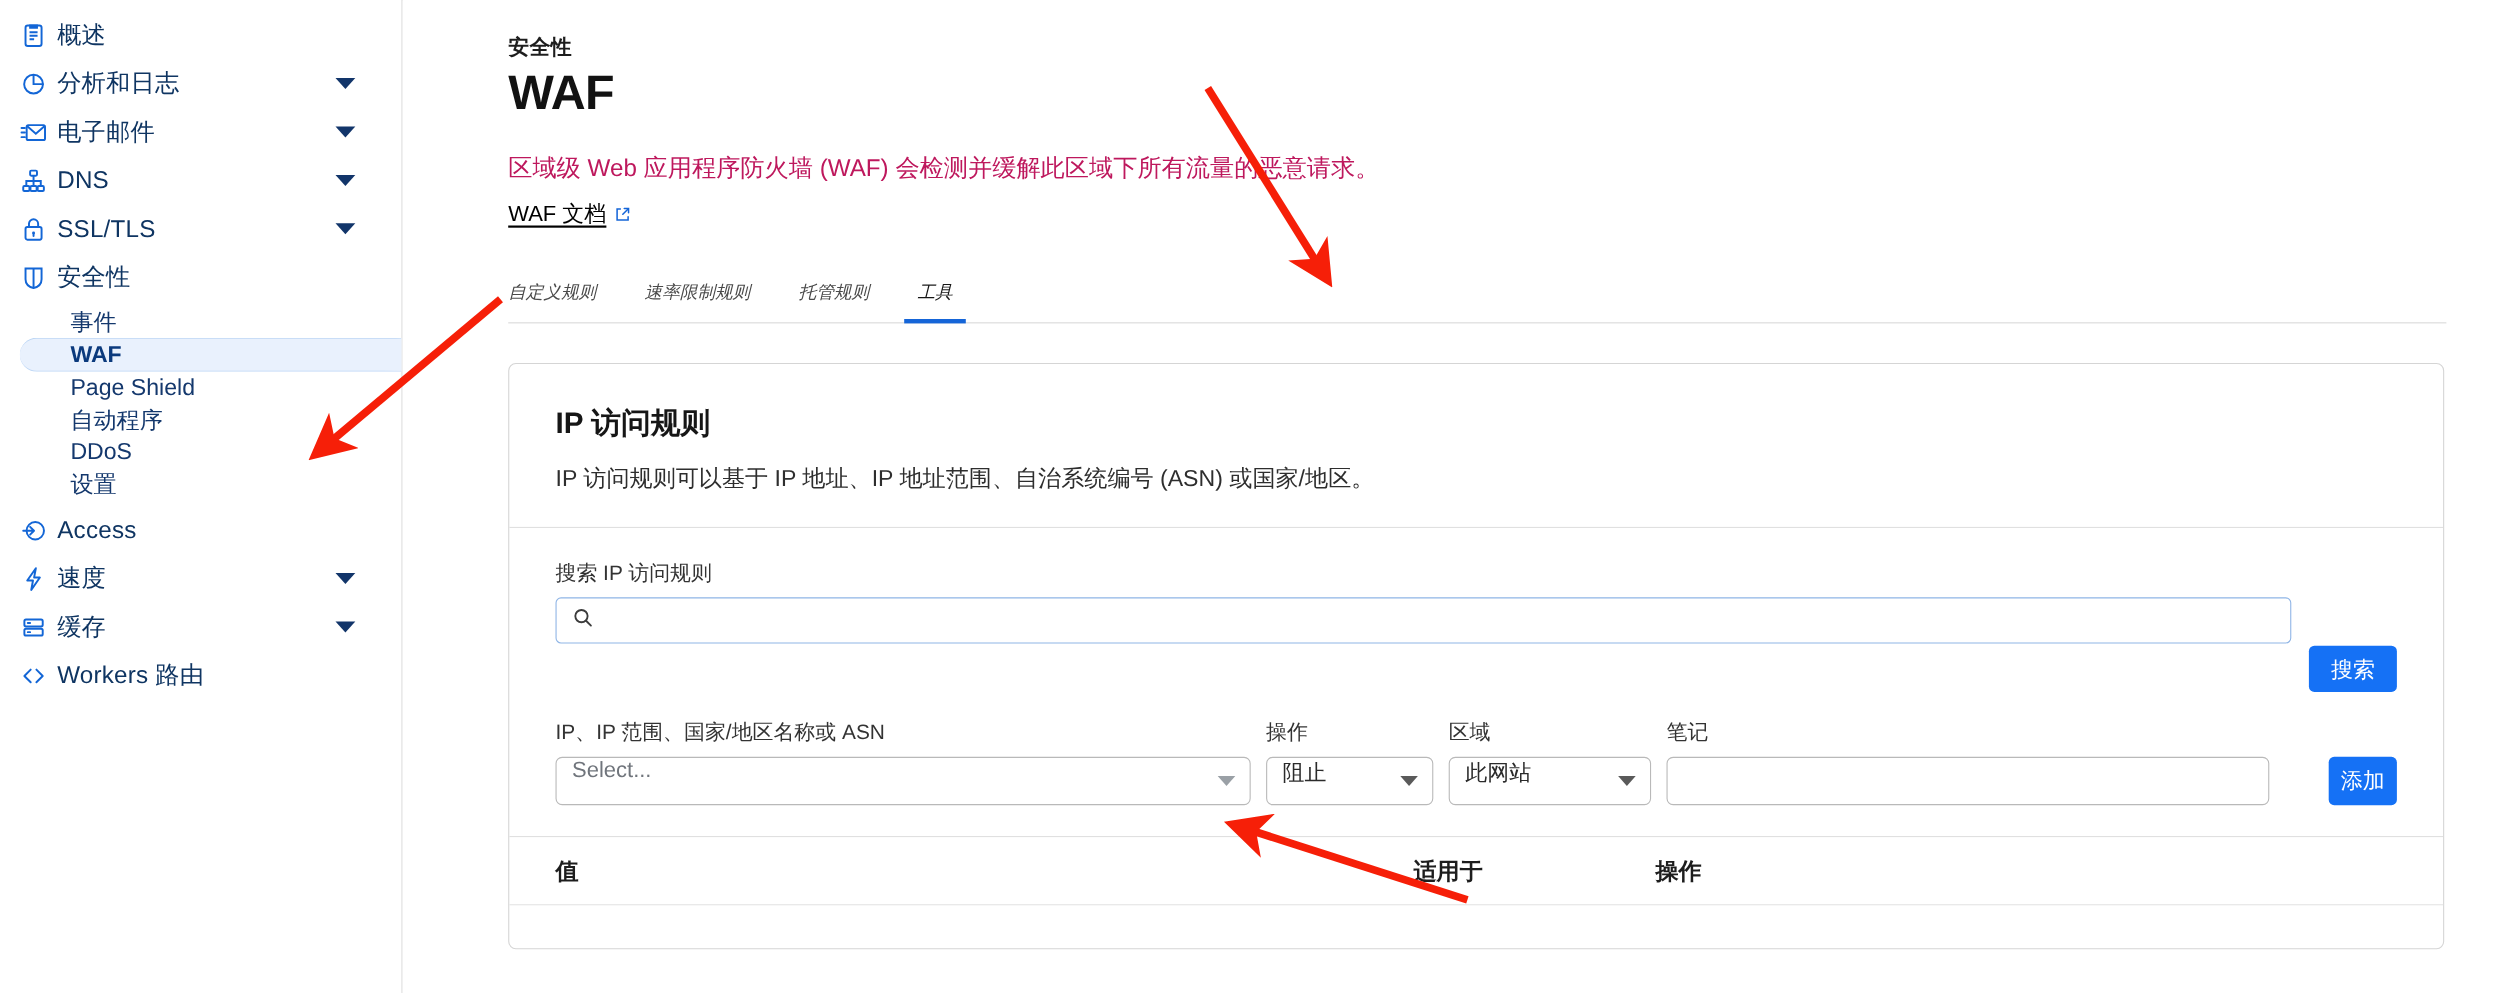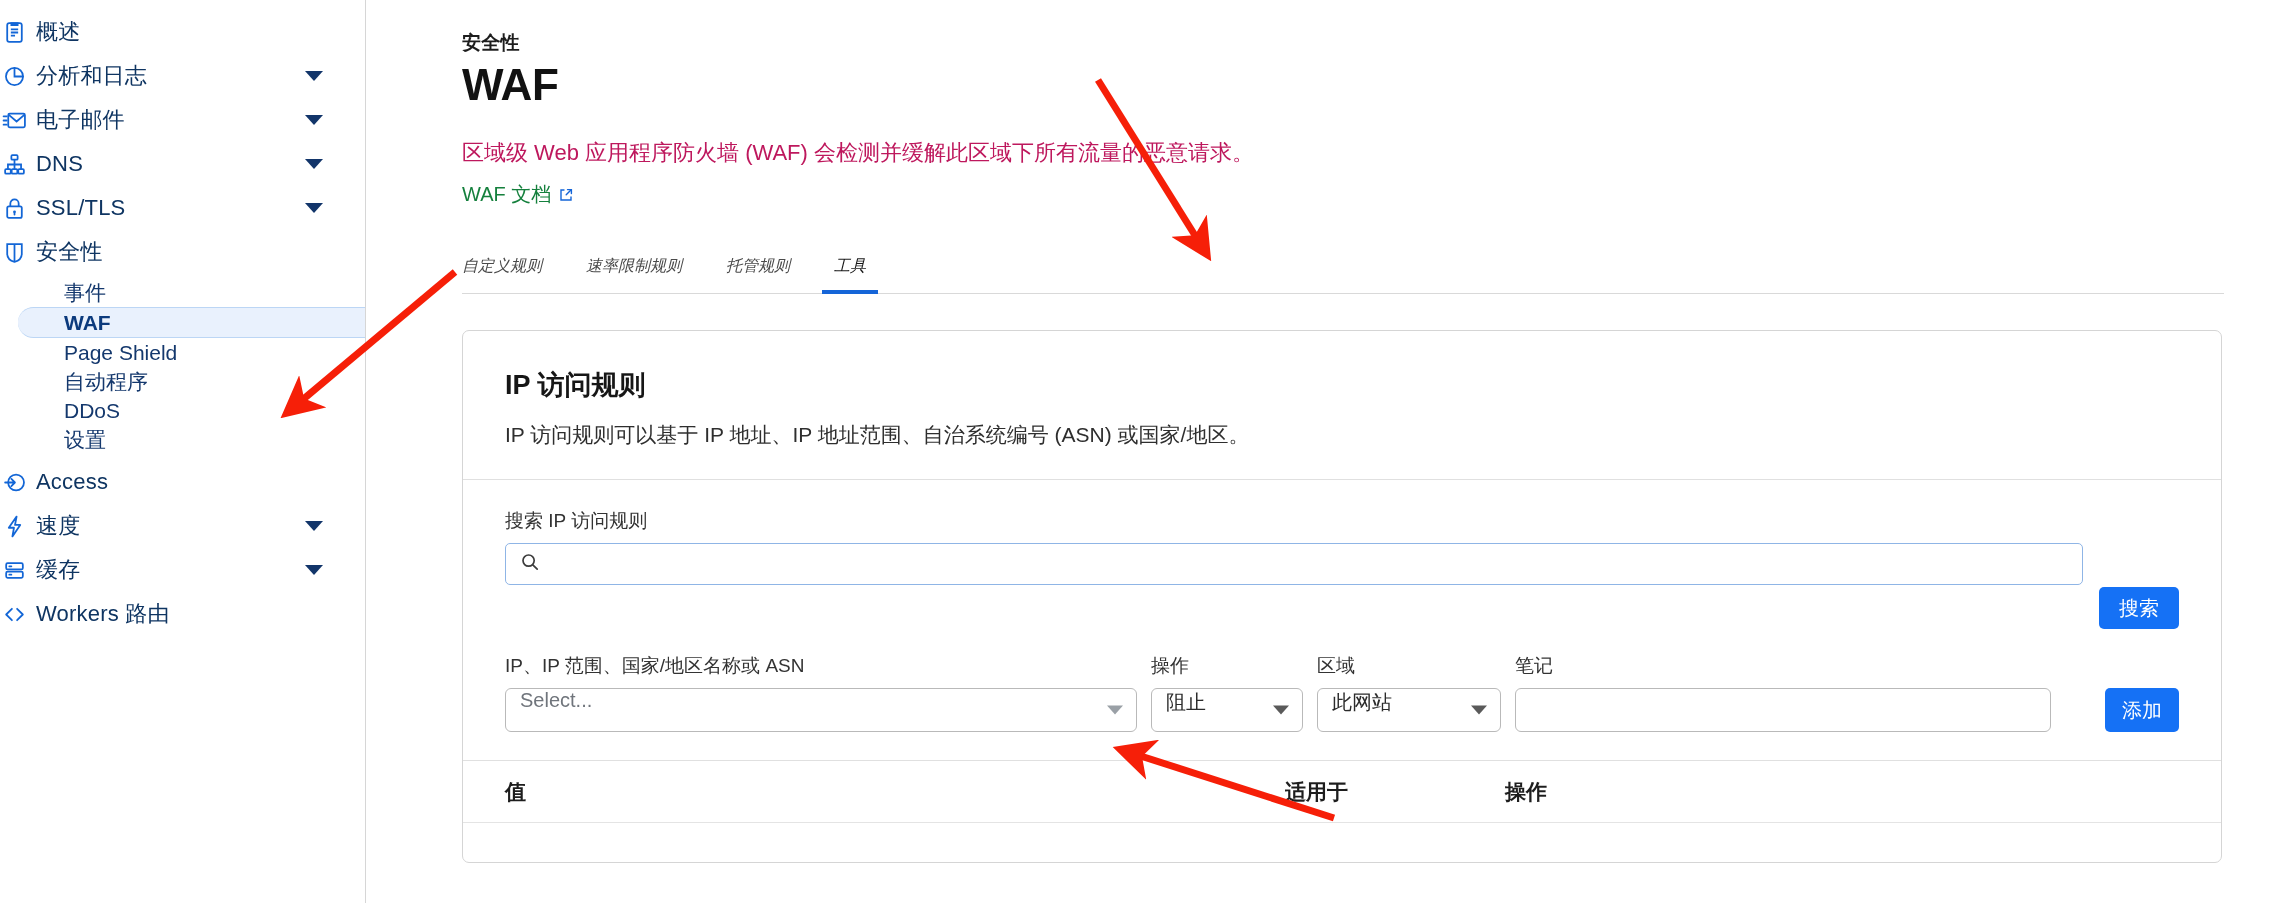--- a/index.html
+++ b/index.html
@@ -26,21 +26,21 @@
     position: absolute; top: 0; left: 0;
     width: 366px; height: 903px;
     background: #ffffff;
     border-right: 1px solid #d6d6d6;
     padding-top: 10px;
   }
   .nav-item {
     position: relative;
     display: flex; align-items: center;
     height: 44px;
-    padding-left: 2px;
+    padding-left: 18px;
     cursor: pointer;
     color: #17355d;
   }
   .nav-item .ico {
     width: 34px; height: 30px;
     display: flex; align-items: center; justify-content: flex-start;
     color: #1366d6;
     flex: 0 0 34px;
   }
   .nav-item .ico svg { display: block; }
@@ -106,21 +106,22 @@
   .page-desc {
     margin-top: 16px;
     font-size: 22px; color: #be185d;
     line-height: 1.35;
   }
   .doc-link-row {
     margin-top: 14px;
     display: inline-flex; align-items: center; gap: 7px;
   }
   .doc-link {
-    font-size: 20px; color: #15803d;
+    font-size: 20px; color: #000000;
+    text-decoration: underline;
     text-underline-offset: 4px;
     cursor: pointer;
   }
   .ext-icon { color: #1565d8; display: inline-flex; }
 
   
   .tabs {
     margin-top: 28px;
     position: relative;
     border-bottom: 1px solid #d9d9d9;
@@ -232,21 +233,21 @@
     width: 0; height: 0;
     border-left: 8px solid transparent;
     border-right: 8px solid transparent;
     border-top: 9px solid #5a5a5a;
   }
   .control.sel-big .caret {
     border-top-color: #9aa0a6;
   }
   .control.text-input { cursor: text; }
   .btn-add {
-    width: 74px; height: 44px;
+    width: 62px; height: 44px;
     display: flex; align-items: center; justify-content: center;
     text-align: center;
     line-height: 1.05;
     font-size: 20px;
     padding: 0 6px;
     align-self: flex-end;
     word-break: break-all;
     margin-left: 40px;
   }
 

